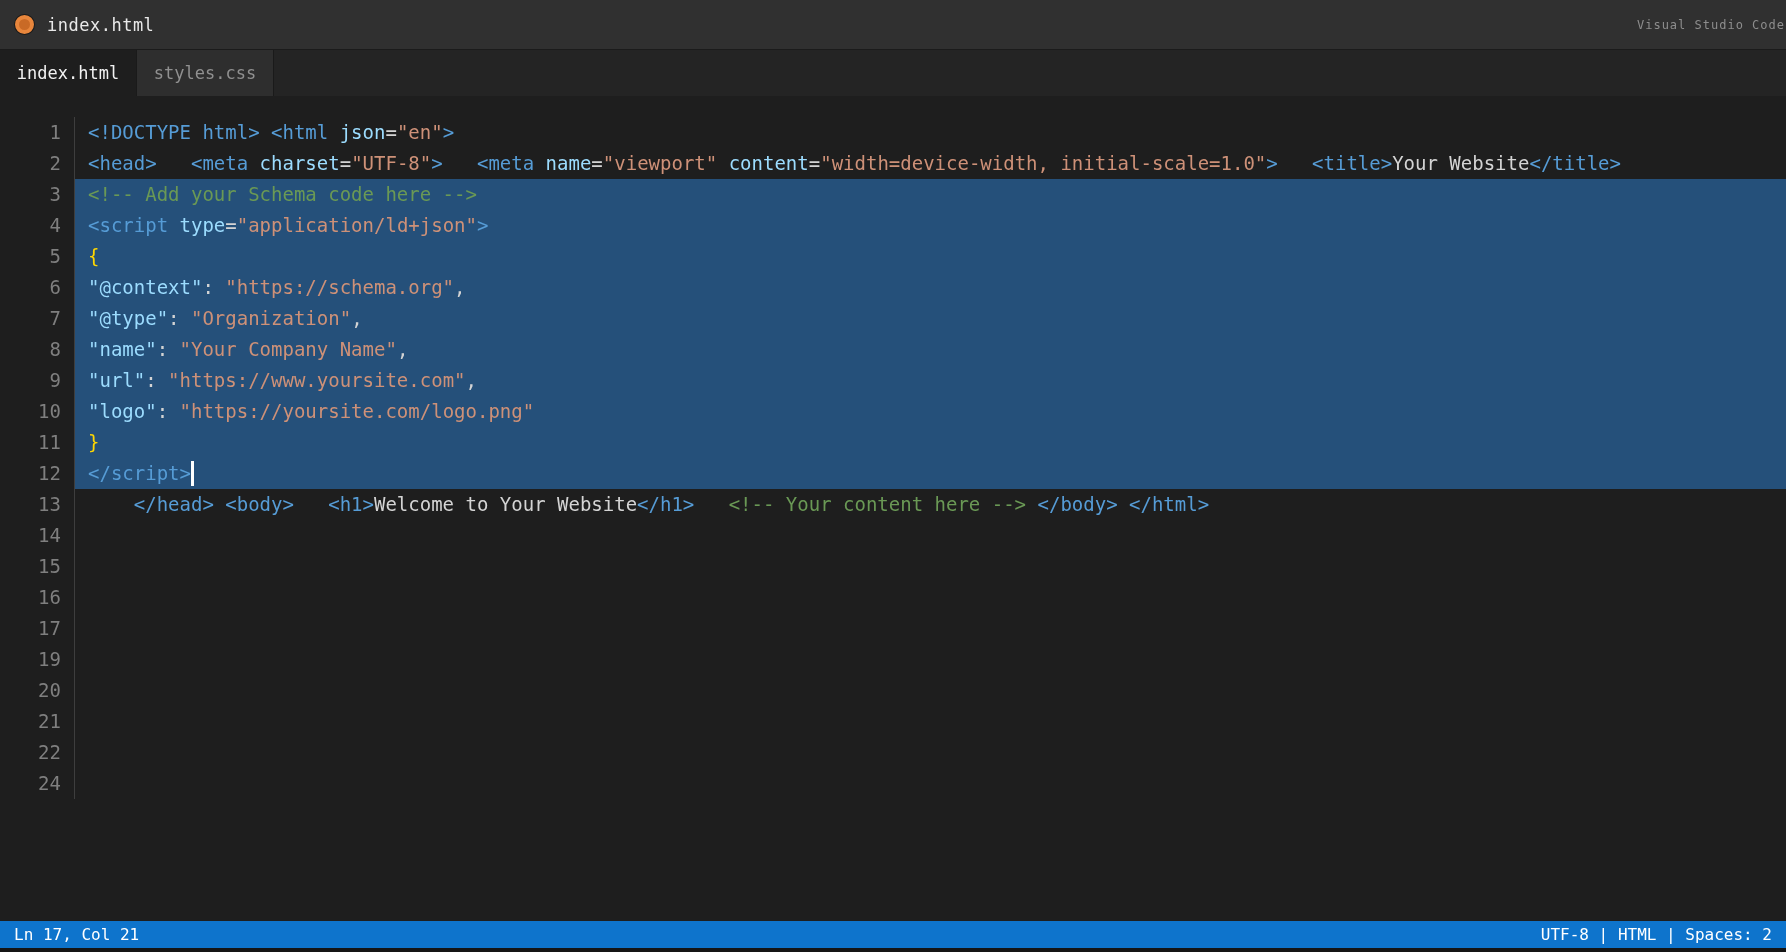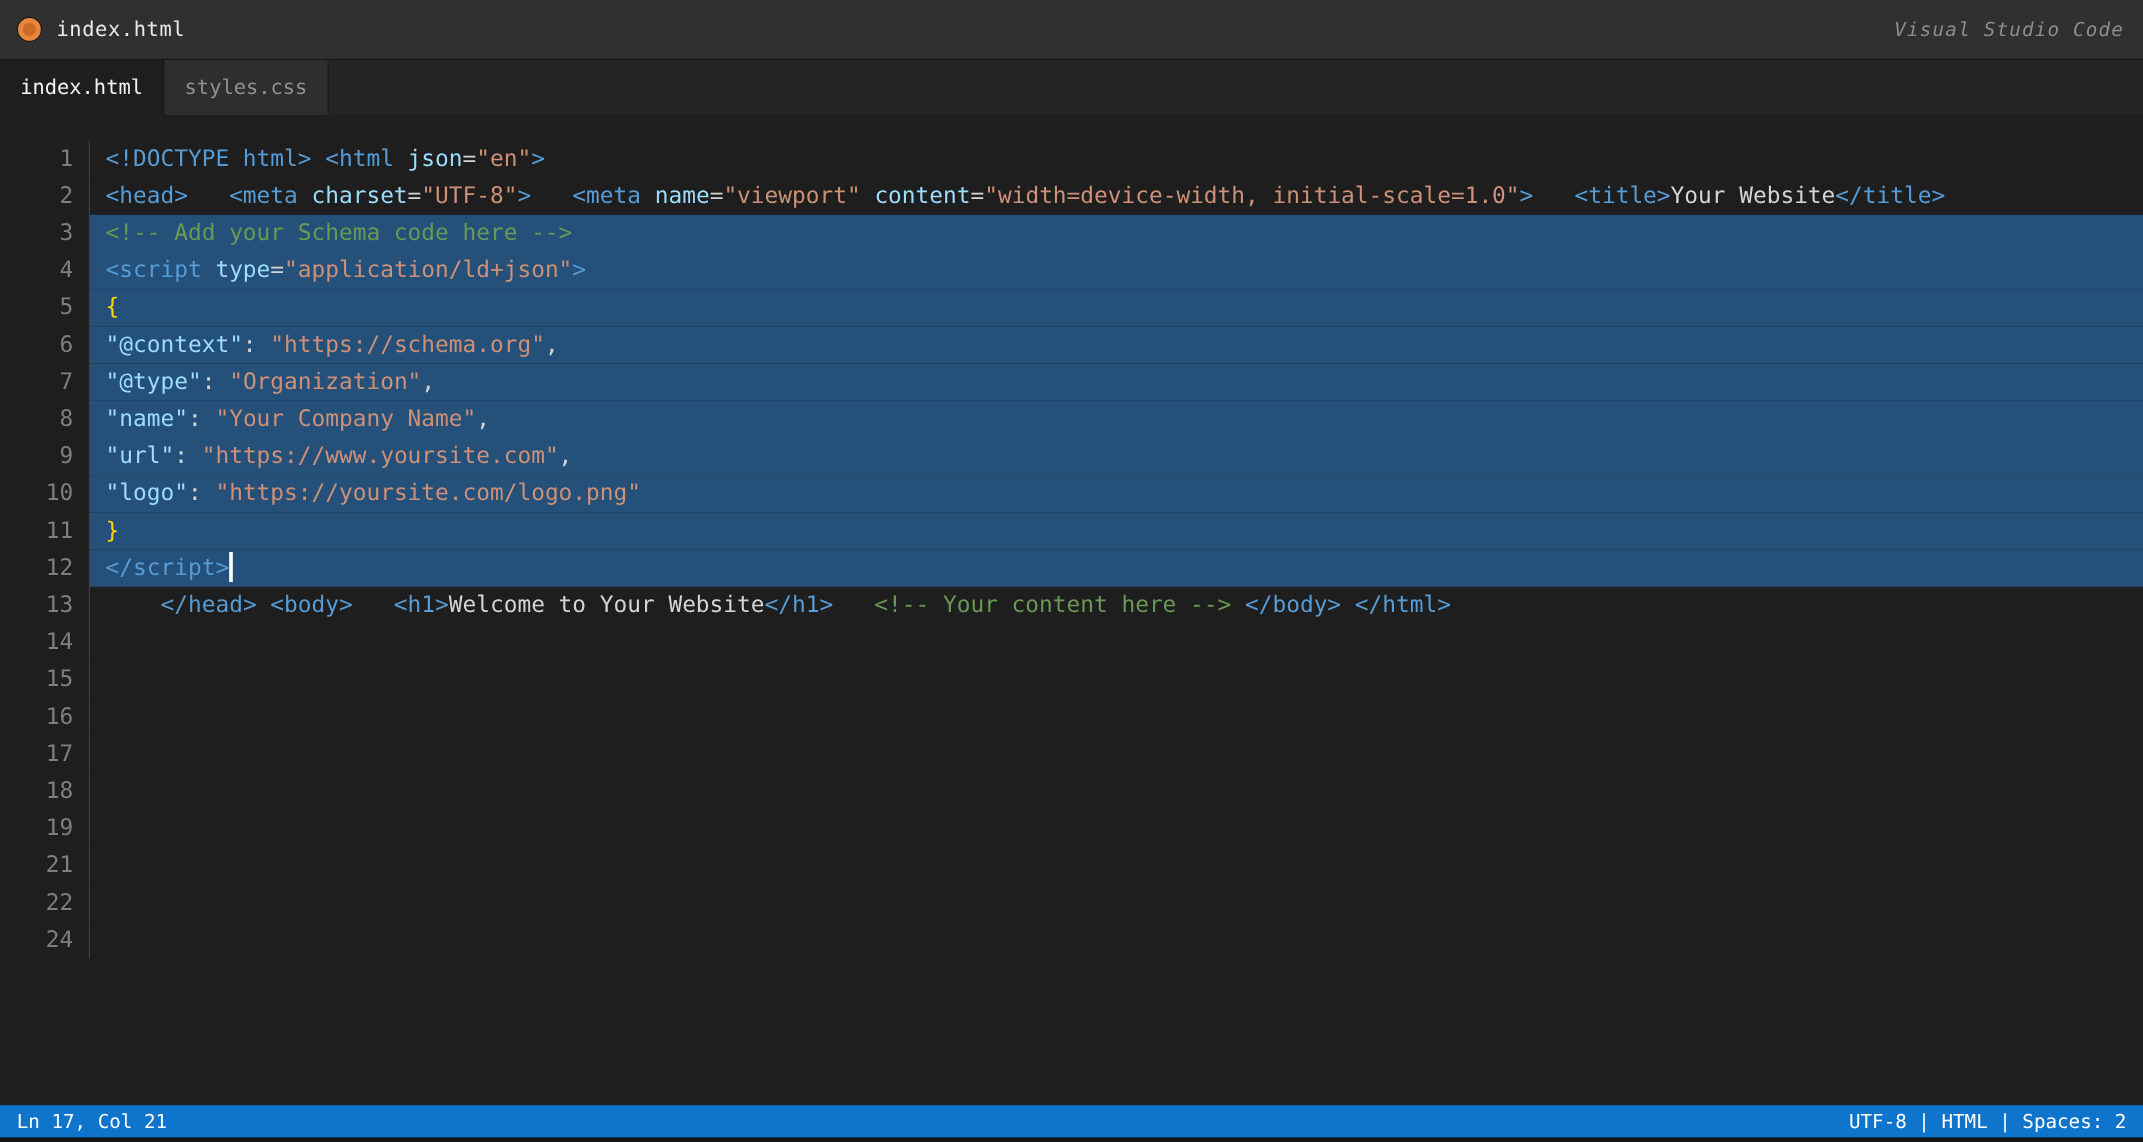--- a/index.html
+++ b/index.html
@@ -6,21 +6,21 @@
   html,body { width:1786px; height:952px; overflow:hidden; background:#111; }
   body { font-family:"DejaVu Sans Mono","Liberation Mono",monospace; }
   .window { width:1786px; height:952px; display:flex; flex-direction:column; background:var(--editor_bg,#1e1e1e); }
 
   
   .title-bar { height:50px; background:var(--titlebar_bg,#303030); display:flex; align-items:center; flex:0 0 auto; border-bottom:1px solid #1b1b1b; }
   .app-icon { width:19px; height:19px; border-radius:50%; margin-left:15px;
               background:#c96a26; border:4px solid var(--accent_orange,#e8863c);
               box-shadow:0 0 0 1px rgba(0,0,0,.45); flex:0 0 auto; }
   .win-title { color:#e9e9e9; font-size:17px; margin-left:13px; letter-spacing:.5px; }
-  .app-name { margin-left:auto; margin-right:16px; color:#8d8d8d; font-size:16px; letter-spacing:1px;font-style:italic; }
+  .app-name { margin-left:auto; margin-right:1px; color:#8d8d8d; font-size:12px; letter-spacing:1px; }
 
   
   .tab-bar { height:46px; background:var(--tabbar_bg,#242424); display:flex; flex:0 0 auto; }
   .tab { width:137px; height:46px; display:flex; align-items:center; justify-content:center;
          font-size:17px; color:#909090; background:var(--tab_inactive_bg,#2e2e2e); cursor:pointer;
          border-right:1px solid #1a1a1a; }
   .tab.active { background:var(--editor_bg,#1e1e1e); color:#f2f2f2; }
 
   
   .editor { flex:1 1 auto; background:var(--editor_bg,#1e1e1e); padding-top:21px; overflow:hidden; }
@@ -127,25 +127,25 @@
       </div>
       <div class="line">
         <div class="gutter">16</div>
         <div class="code"></div>
       </div>
       <div class="line">
         <div class="gutter">17</div>
         <div class="code"></div>
       </div>
       <div class="line">
-        <div class="gutter">18</div>
+        <div class="gutter">19</div>
         <div class="code"></div>
       </div>
       <div class="line">
-        <div class="gutter">19</div>
+        <div class="gutter">20</div>
         <div class="code"></div>
       </div>
       <div class="line">
         <div class="gutter">21</div>
         <div class="code"></div>
       </div>
       <div class="line">
         <div class="gutter">22</div>
         <div class="code"></div>
       </div>

